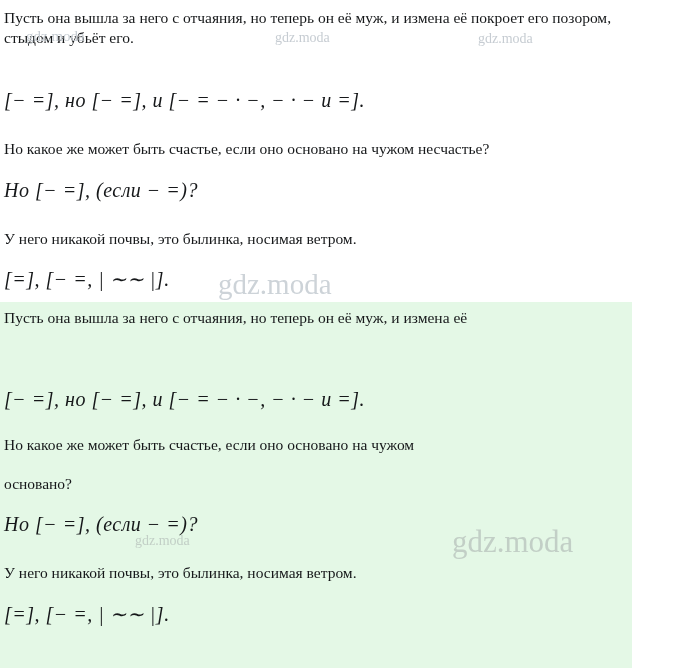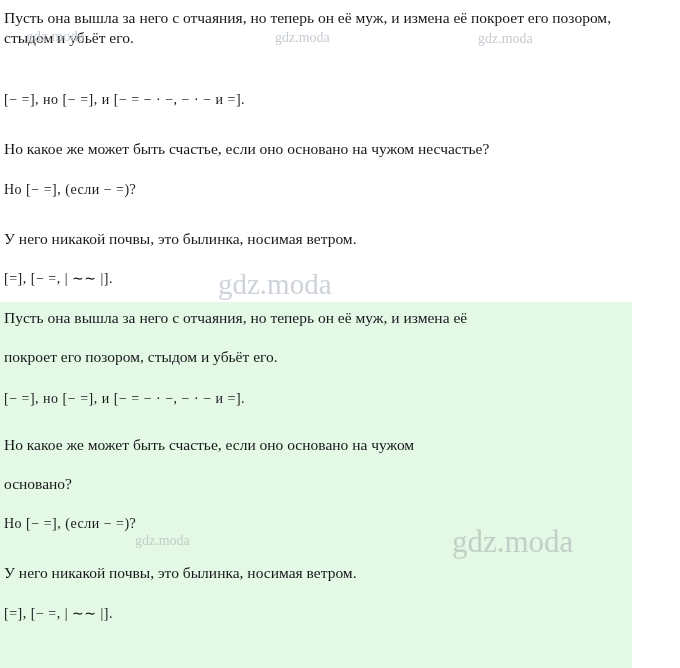--- a/index.html
+++ b/index.html
@@ -39,21 +39,22 @@
     background: #e4f8e6;
   }
   .line {
     position: absolute;
     font-size: 15.5px;
     line-height: 20px;
     white-space: nowrap;
     color: #16181a;
   }
   .line.italicmath {
-    font-size: 14px;
+    font-style: italic;
+    font-size: 20px;
   }
   .line.wide {
     white-space: normal;
     width: 650px;
   }
   .mono-sp {
     letter-spacing: 0.5px;
   }
   
   .wm {
@@ -92,21 +93,20 @@
     <div class="wm wm-md" style="left:26px; top:28px;">gdz.moda</div>
     <div class="wm wm-sm" style="left:275px; top:30px;">gdz.moda</div>
     <div class="wm wm-sm" style="left:478px; top:31px;">gdz.moda</div>
     <div class="wm wm-lg" style="left:218px; top:268px;">gdz.moda</div>
   </div>
 
   <div class="green-section">
 
     <div class="line" style="left:4px; top:6px;">Пусть она вышла за него с отчаяния, но теперь он её муж, и измена её</div>
 
-    <div class="line" style="left:4px; top:45px;">покроет его позором, стыдом и убьёт его.</div>
 
     <div class="line italicmath mono-sp" style="left:4px; top:87px;">[−     =], но [−     =], и [−     =     − · −, − · − и  =].</div>
 
     <div class="line" style="left:4px; top:133px;">Но какое же может быть счастье, если оно основано на чужом</div>
 
     <div class="line" style="left:4px; top:172px;">основано?</div>
 
     <div class="line italicmath mono-sp" style="left:4px; top:212px;">Но [−     =], (если −     =)?</div>
 
     <div class="line" style="left:4px; top:261px;">У него никакой почвы, это былинка, носимая ветром.</div>

